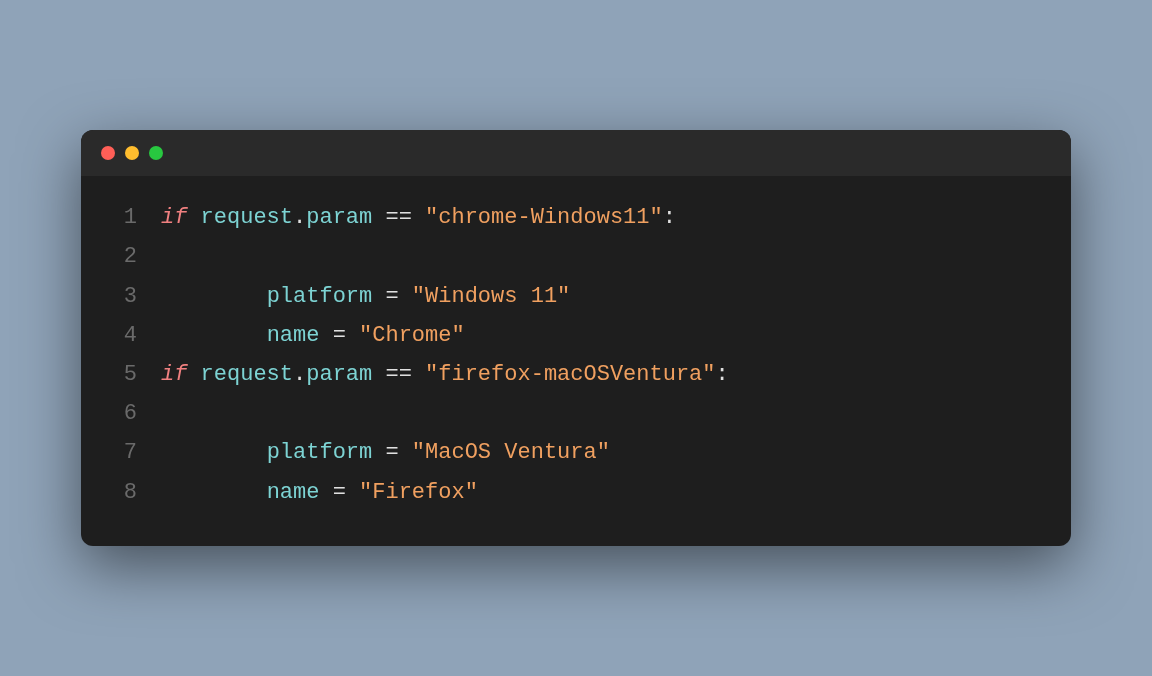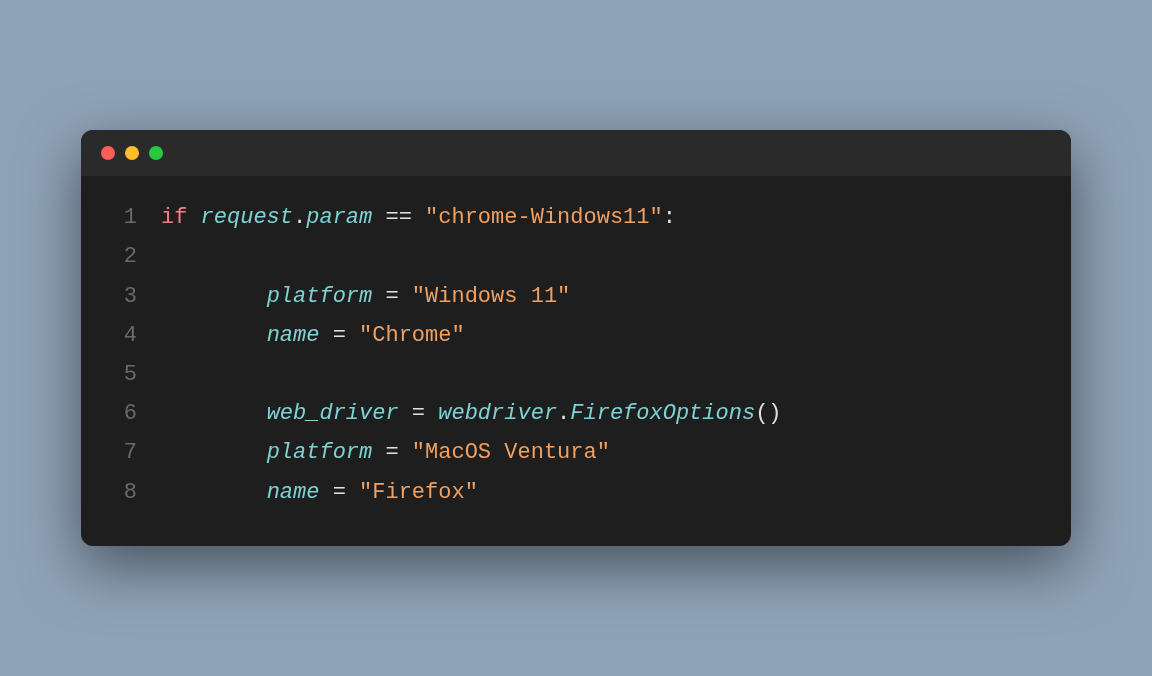--- a/index.html
+++ b/index.html
@@ -65,22 +65,22 @@
       user-select: none;
       font-size: 22px;
     }
 
     .code-content {
       white-space: pre;
       font-size: 22px;
     }
 
     
-    .kw { color: #f08080; }          
-    .var { color: #7dd3d3; font-style: italic; }          
+    .kw { color: #f08080; font-style: italic; }          
+    .var { color: #7dd3d3; }          
     .str { color: #f0a060; }       
     .plain { color: #e0e0e0; }        
   </style>
 </head>
 <body>
 
 <div class="window">
   <div class="titlebar">
     <div class="dot dot-red"></div>
     <div class="dot dot-yellow"></div>
@@ -102,25 +102,25 @@
       <span class="code-content"><span class="plain">        </span><span class="var">platform</span><span class="plain"> = </span><span class="str">"Windows 11"</span></span>
     </div>
 
     <div class="code-line">
       <span class="line-num">4</span>
       <span class="code-content"><span class="plain">        </span><span class="var">name</span><span class="plain"> = </span><span class="str">"Chrome"</span></span>
     </div>
 
     <div class="code-line">
       <span class="line-num">5</span>
+      <span class="code-content"><span class="kw">if </span><span class="var">request</span><span class="plain">.</span><span class="var">param</span><span class="plain"> == </span><span class="str">"firefox-macOSVentura"</span><span class="plain">:</span></span>
     </div>
 
     <div class="code-line">
       <span class="line-num">6</span>
-      <span class="code-content"><span class="plain">        </span><span class="var">web_driver</span><span class="plain"> = </span><span class="var">webdriver</span><span class="plain">.</span><span class="var">FirefoxOptions</span><span class="plain">()</span></span>
     </div>
 
     <div class="code-line">
       <span class="line-num">7</span>
       <span class="code-content"><span class="plain">        </span><span class="var">platform</span><span class="plain"> = </span><span class="str">"MacOS Ventura"</span></span>
     </div>
 
     <div class="code-line">
       <span class="line-num">8</span>
       <span class="code-content"><span class="plain">        </span><span class="var">name</span><span class="plain"> = </span><span class="str">"Firefox"</span></span>

